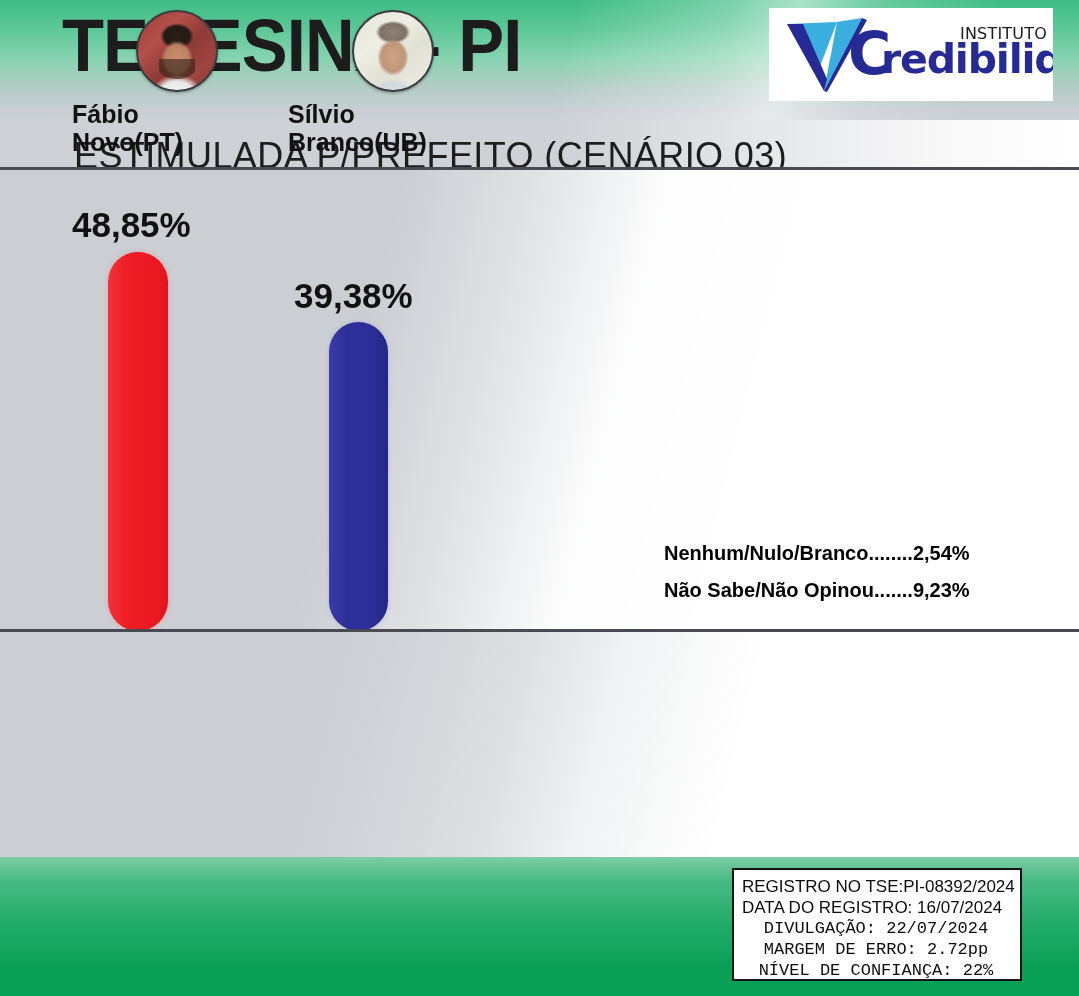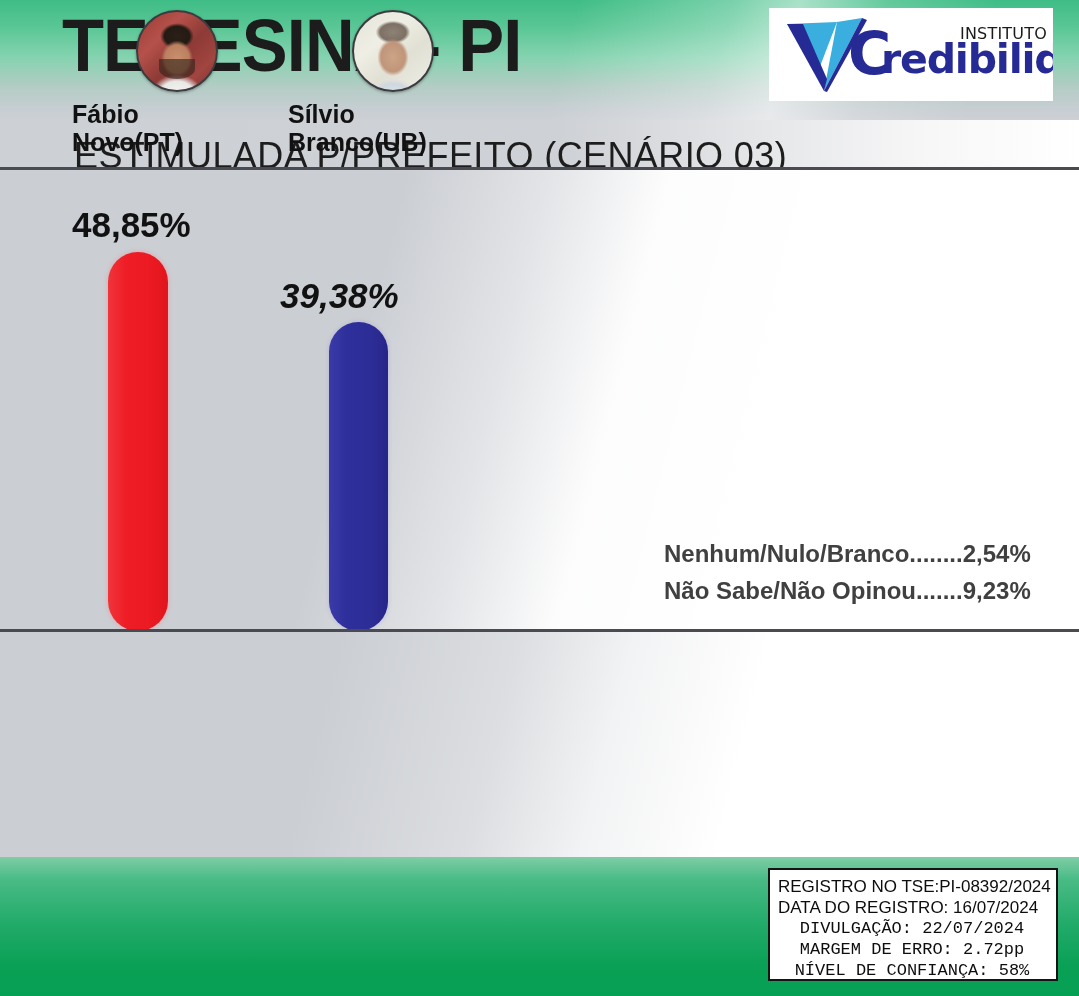--- a/index.html
+++ b/index.html
@@ -135,30 +135,30 @@
     background:linear-gradient(to right,#3a3aa8 0%,#2f2f9c 30%,#2d2d97 70%,#262689 100%);
     box-shadow:0 0 4px rgba(150,150,210,0.45);
   }
   .bar-value {
     position:absolute;
     font-size:35px; line-height:35px;
     font-weight:bold; color:#111111;
     white-space:nowrap;
   }
   #bar-value-0 { left:72px; top:207px; }
-  #bar-value-1 { left:280px; top:278px;font-style:italic; }
+  #bar-value-1 { left:294px; top:278px; }
 
   
   #side-notes {
     position:absolute; left:664px; top:535px;
     width:400px;
   }
   .side-note {
-    font-size:24px; line-height:37px;
-    font-weight:bold; color:#404040;
+    font-size:20px; line-height:37px;
+    font-weight:bold; color:#000000;
     white-space:nowrap;
   }
 
   
   #candidates-panel {
     position:absolute; left:0; top:632px; width:1079px; height:225px;
     background:linear-gradient(104deg,
       #cbced3 0%, #cbced3 30%,
       #dcdee1 46%, #f2f3f4 56%,
       #ffffff 68%, #ffffff 100%);
@@ -206,21 +206,21 @@
     font-size:25px; line-height:28px;
     font-weight:bold; color:#111111;
   }
 
   
   #footer {
     position:absolute; left:0; top:857px; width:1079px; height:139px;
     background:linear-gradient(to bottom,#7fcda6 0%,#49bb85 16%,#22ab6a 48%,#0aa055 78%,#06a054 100%);
   }
   #registro-box {
-    position:absolute; left:768px; top:11px;
+    position:absolute; left:732px; top:11px;
     width:290px; height:113px;
     background:#ffffff;
     border:2px solid #141414;
     padding:6px 10px 0 8px;
   }
   .registro-line {
     font-size:17px; line-height:21px;
     color:#0d0d0d;
     white-space:nowrap;
   }
@@ -288,17 +288,17 @@
       <span>Branco(UB)</span>
     </div>
   </div>
 
   <div id="footer">
     <div id="registro-box">
       <div class="registro-line reg-left">REGISTRO NO TSE:PI-08392/2024</div>
       <div class="registro-line reg-left">DATA DO REGISTRO: 16/07/2024</div>
       <div class="registro-line reg-center">DIVULGAÇÃO: 22/07/2024</div>
       <div class="registro-line reg-center">MARGEM DE ERRO: 2.72pp</div>
-      <div class="registro-line reg-center">NÍVEL DE CONFIANÇA: 58%</div>
+      <div class="registro-line reg-center">NÍVEL DE CONFIANÇA: 22%</div>
     </div>
   </div>
 
 </div>
 
 </body></html>

